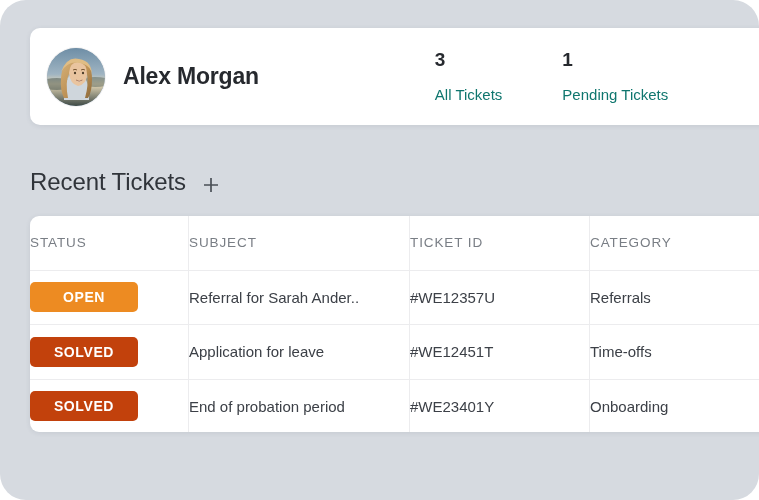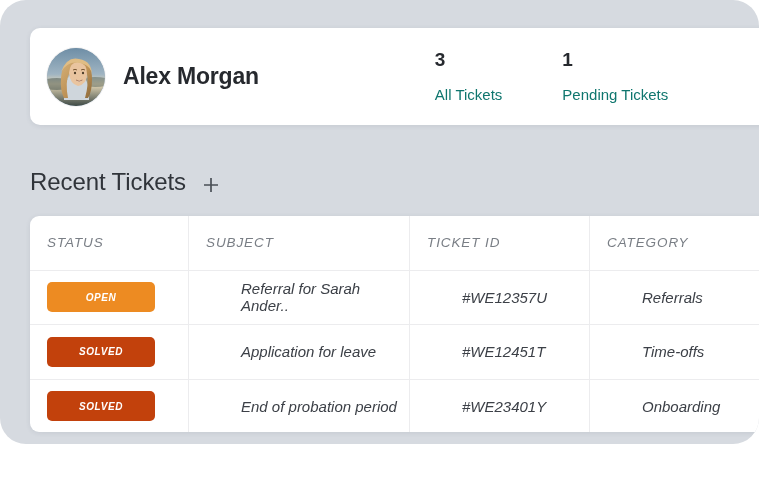--- a/index.html
+++ b/index.html
@@ -12,21 +12,21 @@
     overflow: hidden;
     font-family: "Liberation Sans", sans-serif;
     background: #ffffff;
   }
 
   .app-frame {
     position: absolute;
     left: 0;
     top: 0;
     width: 759px;
-    height: 444px;
+    height: 500px;
     background: #d6dae0;
     border-radius: 26px 26px 26px 26px;
     overflow: hidden;
   }
 
   
   .profile-card {
     position: absolute;
     left: 30px;
     top: 28px;
@@ -135,48 +135,45 @@
     align-items: center;
   }
   .trow:last-child { border-bottom: none; }
 
   .cell {
     height: 100%;
     display: flex;
     align-items: center;
     box-sizing: border-box;
     border-right: 1px solid #ececee;
-    padding-left: 17px;
-    font-style: italic;
   }
   .c-status   { width: 159px; }
   .c-subject  { width: 221px; }
   .c-ticketid { width: 180px; }
   .c-category { width: 200px; border-right: none; }
 
   .th {
     font-size: 13.5px;
     color: #797e85;
     letter-spacing: 0.9px;
   }
   .td {
     font-size: 15px;
     color: #3c4047;
-    margin-left: 35px;
   }
 
   .badge {
     display: inline-flex;
     align-items: center;
     justify-content: center;
     width: 108px;
     height: 30px;
     border-radius: 5px;
     color: #ffffff;
-    font-size: 10px;
+    font-size: 14px;
     font-weight: bold;
     letter-spacing: 0.6px;
     cursor: pointer;
   }
   .badge-open   { background: #ed8b22; }
   .badge-solved { background: #c2410c; }
 </style>
 </head>
 <body>
 

